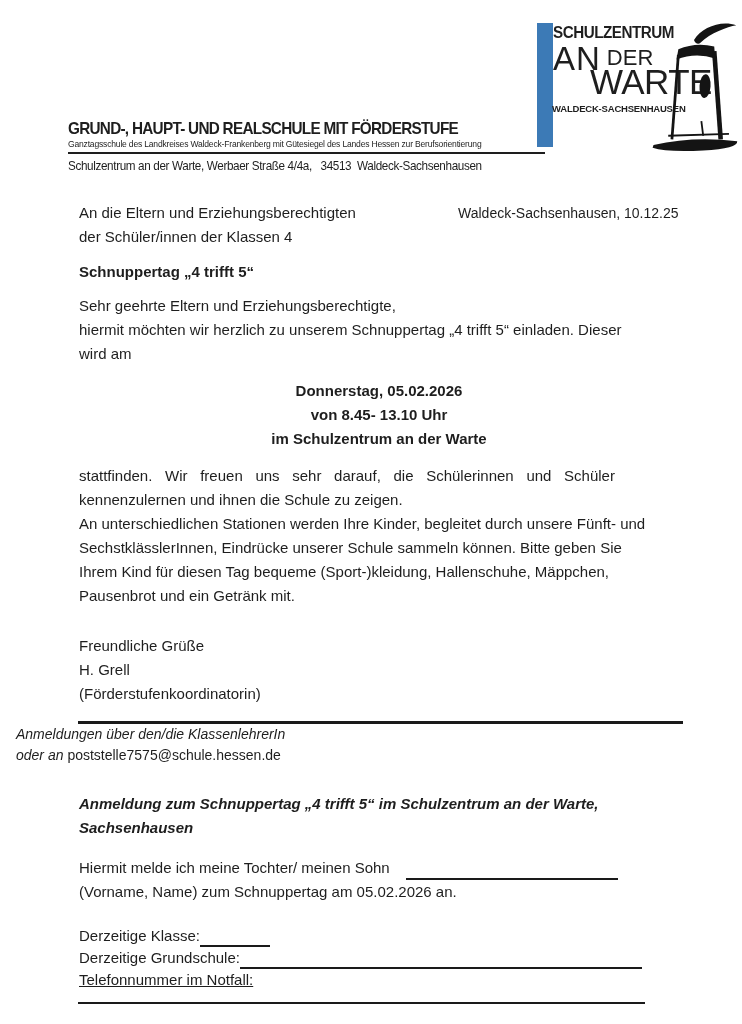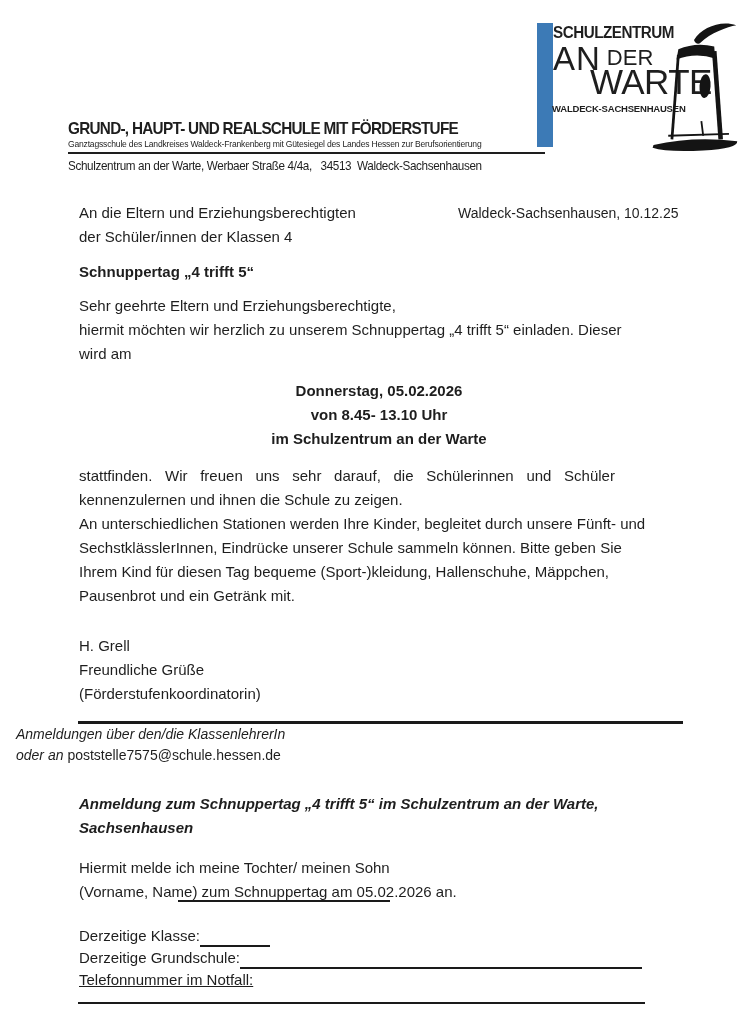--- a/index.html
+++ b/index.html
@@ -42,21 +42,21 @@
   .event-block{left:79px;top:379px;width:600px;text-align:center;font-weight:bold;}
   .body-block{left:79px;top:464px;width:602px;}
   .stretch{word-spacing:8.5px;}
   .signature{left:79px;top:634px;}
   .divider{left:78px;top:721px;width:605px;height:3px;background:#1a1a1a;}
   .notes{left:0;top:724px;width:681px;text-align:left;font-size:14px;line-height:21px;font-style:italic;margin-left:16px;}
   .notes .email{font-style:normal;}
   .note-bis{white-space:pre;margin-top:1px;}
   
   .form-heading{left:79px;top:792px;font-weight:bold;font-style:italic;}
-  .register-1{left:79px;top:856px;display:flex;align-items:flex-end;flex-direction:column;}
+  .register-1{left:79px;top:856px;display:flex;align-items:flex-end;}
   .blank{display:inline-block;border-bottom:2px solid #1a1a1a;height:20px;}
   .blank-sohn{width:212px;margin-left:16px;}
   .register-2{left:79px;top:880px;}
   .field-row{display:flex;align-items:flex-end;font-size:15px;line-height:22px;}
   .row-class{left:79px;top:925px;}
   .blank-class{width:70px;}
   .row-school{left:79px;top:947px;width:563px;}
   .blank-school{flex:1;}
   .row-phone{left:79px;top:969px;text-decoration:underline;}
   .bottom-line{left:78px;top:1002px;width:567px;height:2px;background:#1a1a1a;}
@@ -112,22 +112,22 @@
   <div class="abs body-block t15">
     <div class="stretch">stattfinden. Wir freuen uns sehr darauf, die Schülerinnen und Schüler</div>
     <div>kennenzulernen und ihnen die Schule zu zeigen.</div>
     <div>An unterschiedlichen Stationen werden Ihre Kinder, begleitet durch unsere Fünft- und</div>
     <div>SechstklässlerInnen, Eindrücke unserer Schule sammeln können. Bitte geben Sie</div>
     <div>Ihrem Kind für diesen Tag bequeme (Sport-)kleidung, Hallenschuhe, Mäppchen,</div>
     <div>Pausenbrot und ein Getränk mit.</div>
   </div>
 
   <div class="abs signature t15">
+    <div>Freundliche Grüße</div>
     <div>H. Grell</div>
-    <div>Freundliche Grüße</div>
     <div>(Förderstufenkoordinatorin)</div>
   </div>
 
   <div class="abs divider"></div>
   <div class="abs notes">
     <div>Anmeldungen über den/die KlassenlehrerIn</div>
     <div><span>oder an </span><span class="email">poststelle7575@schule.hessen.de</span></div>
   </div>
 
   <div class="abs form-heading t15">

